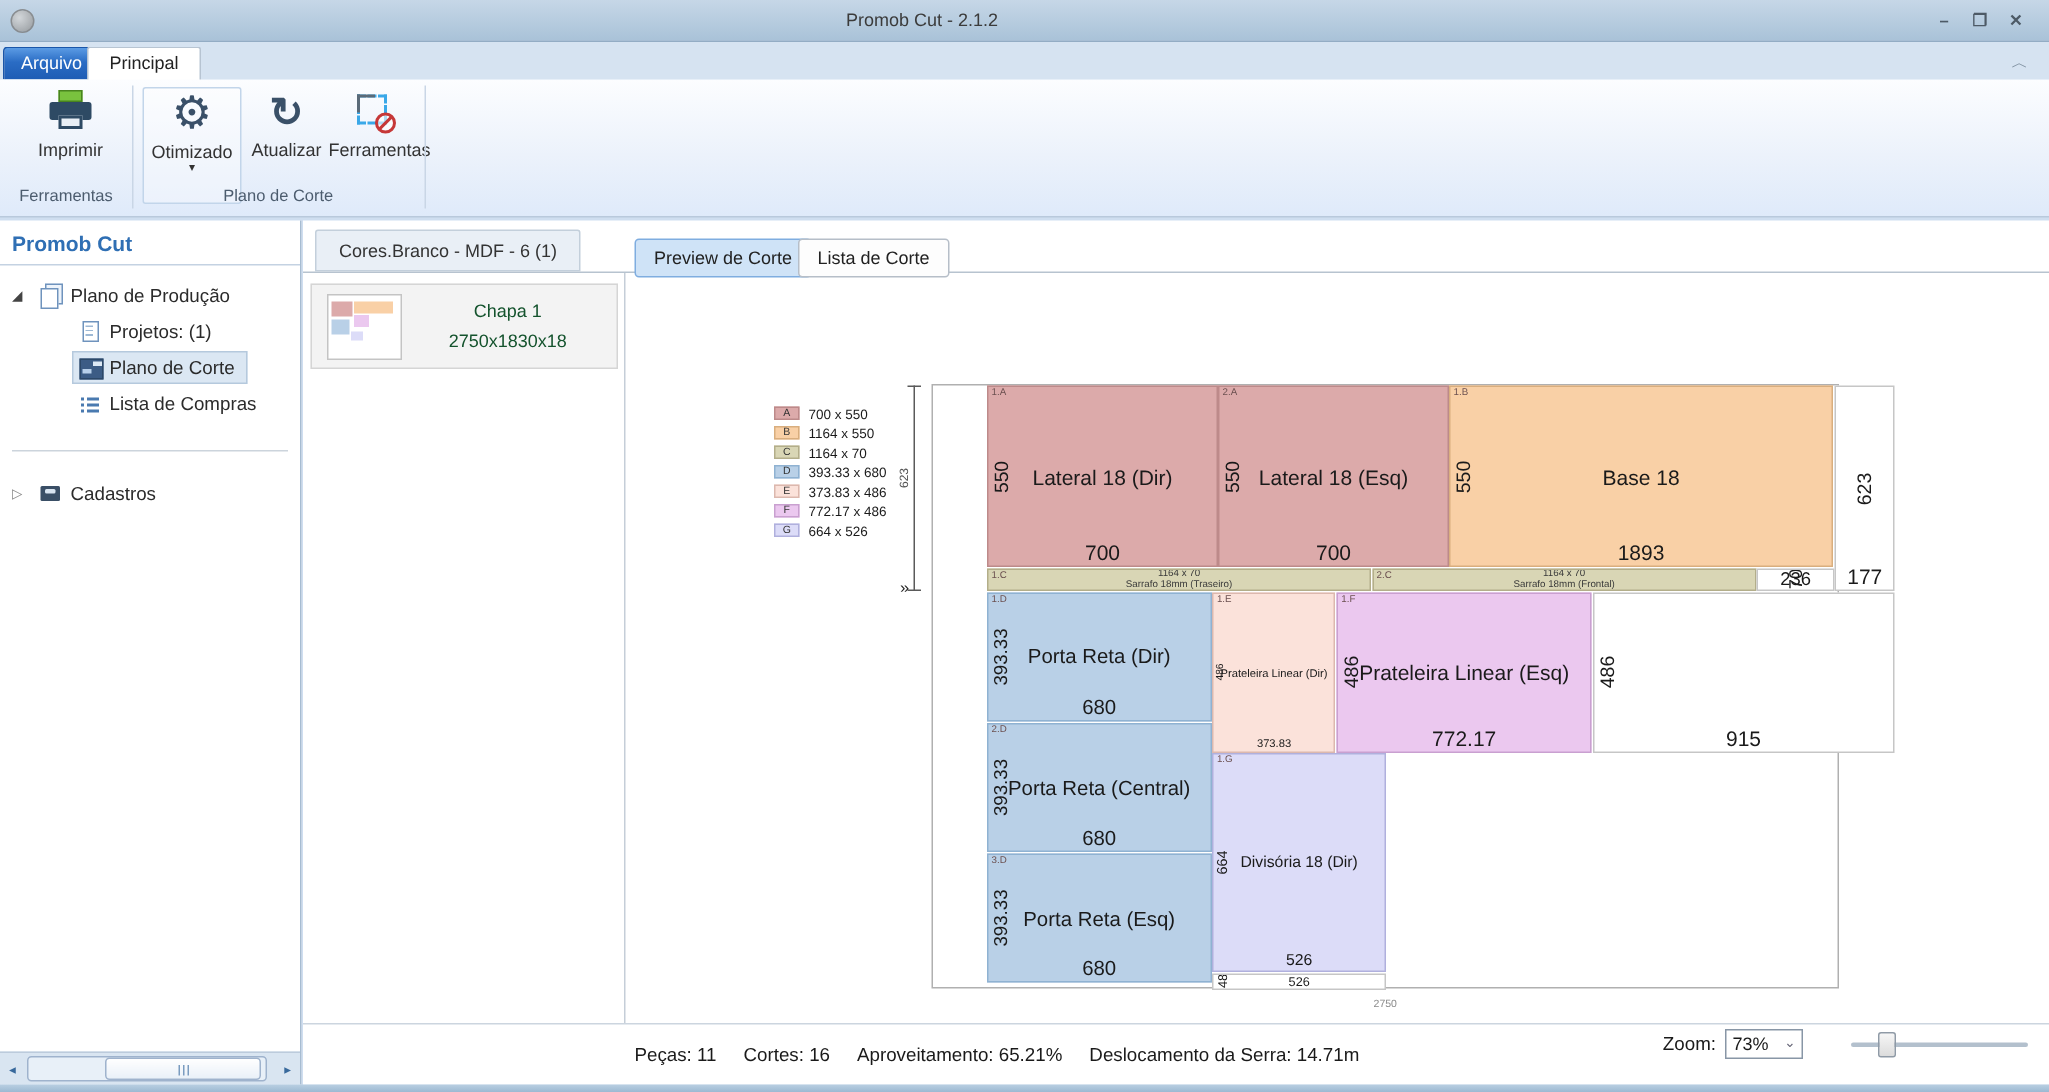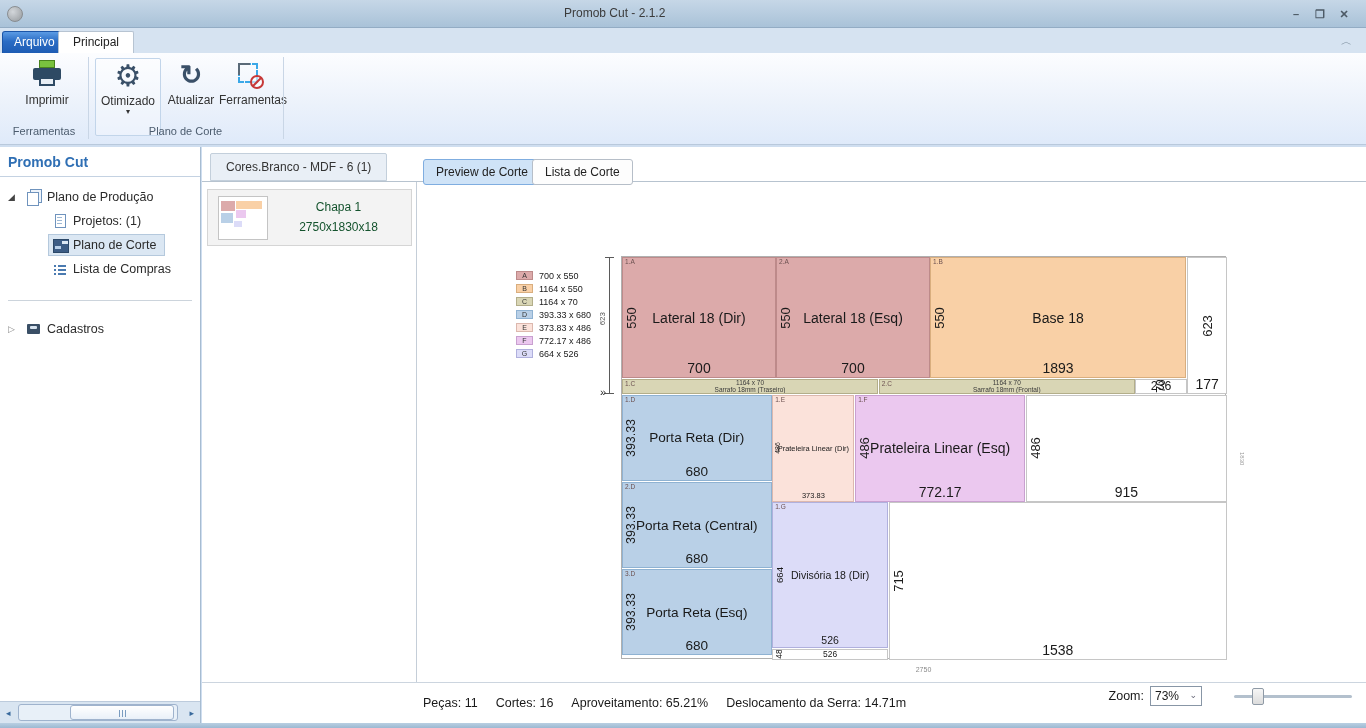--- a/index.html
+++ b/index.html
@@ -107,21 +107,21 @@
 
   
   #legend { position:absolute; left:314px; top:106px;margin-top:16px; }
   .lrow { display:flex; align-items:center; height:13px; }
   .lsw { width:17px; height:9px; border:1px solid #999; font-size:7px; line-height:8px; text-align:center;
     color:#333; margin-right:6px; flex:none; }
   .ltext { font-size:9px; color:#1a1a1a; white-space:nowrap; }
 
   
   #sheet { position:absolute; left:419px; top:109px; width:605px; height:403px; border:1px solid #b0b0b0; background:#fff; }
-  .piece { position:absolute; border:1px solid; overflow:hidden; }
+  .piece { position:absolute; border:1px solid; overflow:hidden;margin-left:36px; }
   .pid { position:absolute; left:2px; top:0; font-size:6.5px; color:#6b5050; line-height:7px; }
   .pname { position:absolute; inset:0; display:flex; align-items:center; justify-content:center; color:#1a1a1a; white-space:nowrap; }
   .wl { position:absolute; bottom:1px; left:0; right:0; text-align:center; color:#1a1a1a; }
   .cl { position:absolute; left:0; right:0; top:50%; transform:translateY(-50%); text-align:center; color:#1a1a1a; }
   .vl { position:absolute; left:1px; top:50%; writing-mode:vertical-rl; transform:translateY(-50%) rotate(180deg); color:#1a1a1a; white-space:nowrap; }
   .vl.centered { left:50%; transform:translate(-50%,-50%) rotate(180deg); }
   .striptext { position:absolute; inset:0; display:flex; flex-direction:column; align-items:center; justify-content:center;
     font-size:6.5px; line-height:7px; color:#3a3a3a; }
   #dim-left { position:absolute; left:-13px; top:0; width:1px; height:137px; background:#5a5a5a; }
   #dim-left::before, #dim-left::after { content:''; position:absolute; left:-4px; width:9px; height:1px; background:#5a5a5a; }
@@ -404,24 +404,20 @@
         <div class="piece" style="left: 150.26px; top: 245.3px; width: 115.72px; height: 146.08px; background: rgb(220, 220, 248); border-color: rgb(176, 176, 221);">
           <div class="pid">1.G</div>
           <div class="pname" style="font-size: 10.52px;">Divisória 18 (Dir)</div>
           <div class="vl" style="font-size: 9.64333px;">664</div>
           <div class="wl" style="font-size: 10.52px;">526</div>
         </div>
         <div class="piece" style="left: 150.26px; top: 392.04px; width: 115.72px; height: 10.56px; background: rgb(255, 255, 255); border-color: rgb(198, 198, 198);">
           <div class="vl" style="font-size: 8.448px;">48</div>
           <div class="cl" style="font-size: 8.448px;">526</div>
         </div>
-        <div class="piece" style="left: 266.64px; top: 245.3px; width: 338.36px; height: 157.3px; background: rgb(255, 255, 255); border-color: rgb(198, 198, 198);">
-          <div class="vl" style="font-size: 13px;">715</div>
-          <div class="wl" style="font-size: 14px;">1538</div>
-        </div>
       </div>
 
     <div id="statusbar">
       <div id="status-items" style="display:flex;">
           <div class="sitem">Peças: 11</div>
           <div class="sitem">Cortes: 16</div>
           <div class="sitem">Aproveitamento: 65.21%</div>
           <div class="sitem">Deslocamento da Serra: 14.71m</div>
         </div>
       <div id="zoom-group">

